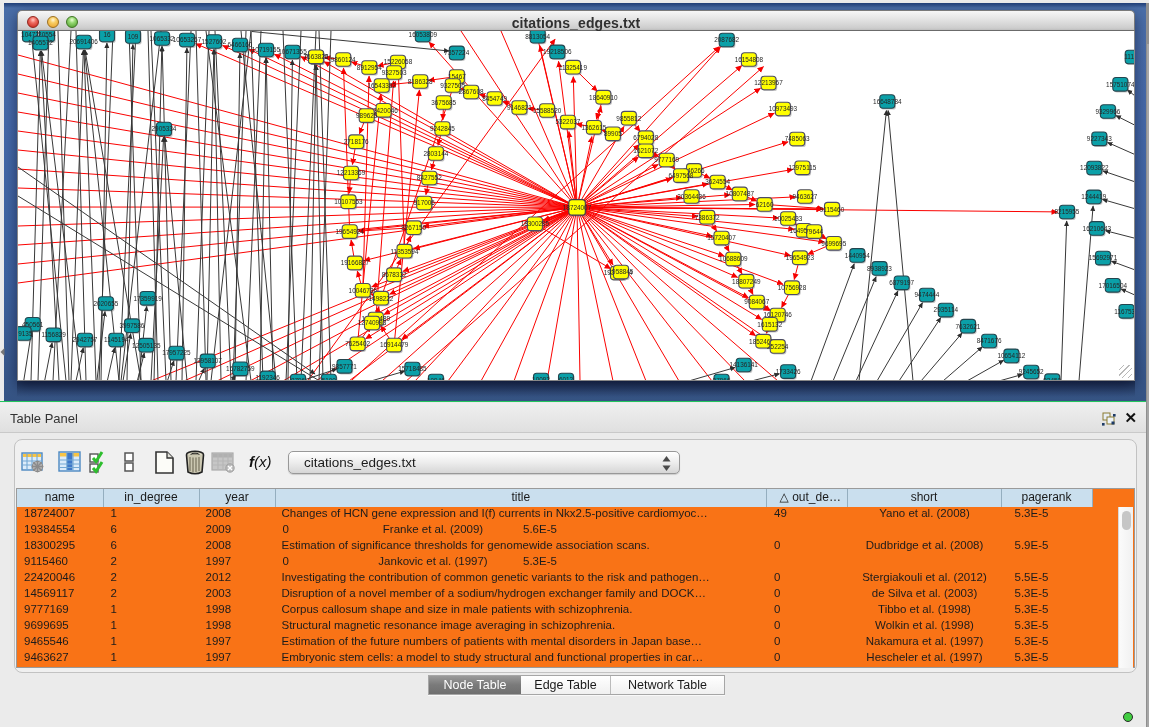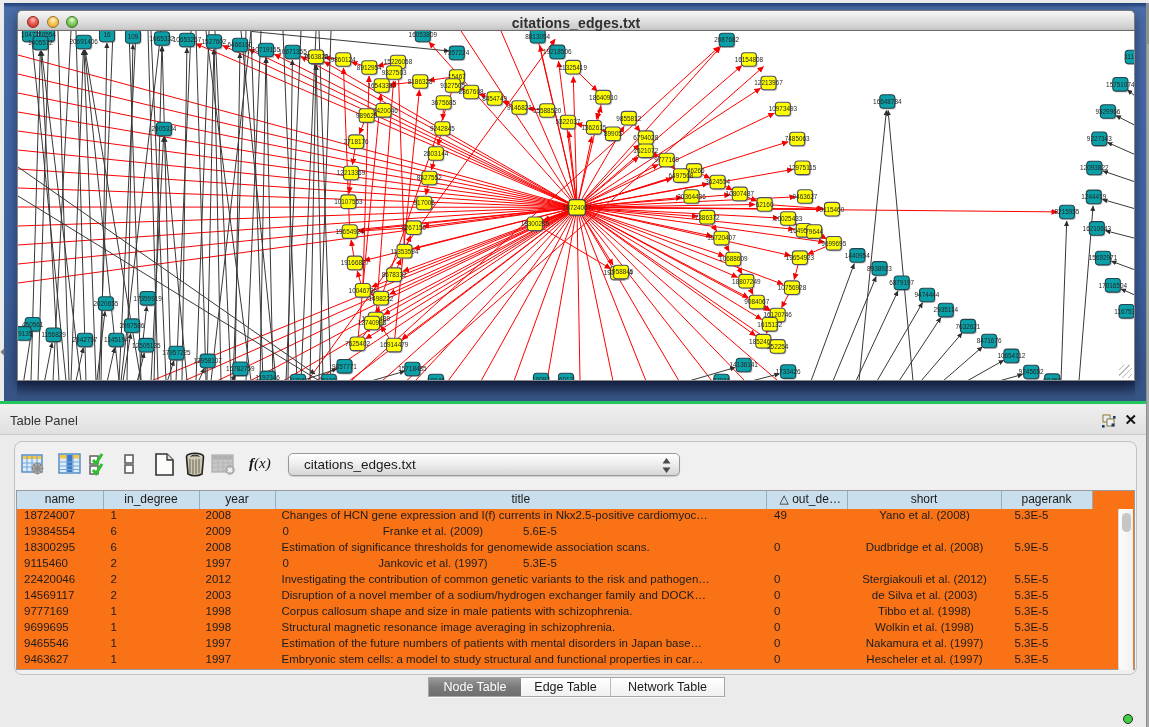--- a/index.html
+++ b/index.html
@@ -16,21 +16,21 @@
 #title { position:absolute; left:0; right:0; top:4px; text-align:center; font-size:14px; font-weight:bold; color:#303030; letter-spacing:0.1px;}
 .tl { position:absolute; top:5px; width:12px; height:12px; border-radius:50%; }
 #tl1 { left:9px; background:radial-gradient(circle at 50% 30%, #ffb3ac 8%, #ee6d62 35%, #d43b30 75%, #ad2b22); border:0.5px solid #92251d;}
 #tl2 { left:28.5px; background:radial-gradient(circle at 50% 30%, #ffeebe 8%, #f8ce64 35%, #efb03e 75%, #c28a27); border:0.5px solid #9c7020;}
 #tl3 { left:48px; background:radial-gradient(circle at 50% 30%, #d8f6c0 8%, #95d872 35%, #67b144 75%, #4c8c2e); border:0.5px solid #3e7423;}
 #canvas { position:absolute; left:0; top:21px; width:1118px; height:350px; background:#fff;
   border-left:1px solid #888; border-right:1px solid #888; border-bottom:1px solid #888; overflow:hidden; }
 #grip { position:absolute; right:2px; bottom:2px; width:13px; height:13px;
   background:repeating-linear-gradient(135deg, transparent 0 3px, #b9b9b9 3px 4px); }
 
-#panel { position:absolute; left:0px; top:401px; width:1149px; height:326px; background:#ebebeb; border-top:3px solid #22c55e; }
+#panel { position:absolute; left:0px; top:401px; width:1149px; height:326px; background:#ebebeb; border-top:1px solid #22c55e; }
 #phead { position:absolute; left:0; top:1px; width:1149px; height:30px;
    background:linear-gradient(#efefef,#e0e0e0); border-bottom:1px solid #c9c9c9; }
 #phead .t { position:absolute; left:10px; top:8px; font-size:13px; color:#333; }
 #pclose { position:absolute; right:12px; top:6px; font-size:15px; font-weight:bold; color:#111; }
 #pdock { position:absolute; right:33px; top:9px; width:14px; height:14px; }
 #container { position:absolute; left:14px; top:37px; width:1123px; height:234px; background:#f0f0f0;
    border:1px solid #c2c2c2; border-radius:8px; }
 .ticon { position:absolute; top:48px; }
 #combo { position:absolute; left:288px; top:49px; width:392px; height:23px; border-radius:5px;
    background:linear-gradient(#ffffff,#ededed 50%,#d6d6d6); border:1px solid #989898; box-shadow:0 1px 1px rgba(0,0,0,0.15);}
@@ -814,21 +814,21 @@
       <path d="M3.5 5 L5 22 Q12 25.5 19 22 L20.5 5" fill="#ccc8b2" stroke="#222" stroke-width="1.6"></path>
       <path d="M7 7 V21 M10 7.5 V22 M13 7.5 V22 M16 7 V21" stroke="#77735f" stroke-width="1.2"></path>
     </svg>
     <svg class="ticon" style="left:211px" width="25" height="24" viewBox="0 0 25 24">
       <rect x="1" y="3" width="21" height="17" fill="#c6c6c6" stroke="#ababab" stroke-width="1.2"></rect>
       <rect x="2" y="4" width="19" height="3.5" fill="#b0b0b0"></rect>
       <path d="M2 11 H21 M2 15 H21 M7 4 V20 M12 4 V20 M17 4 V20" stroke="#b6b6b6" stroke-width="1.1"></path>
       <circle cx="19" cy="18" r="4.2" fill="#bbb" stroke="#a0a0a0"></circle>
       <path d="M17 16 l4 4 M21 16 l-4 4" stroke="#fff" stroke-width="1.4"></path>
     </svg>
-    <div class="ticon" style="left:249px; top:51px; font-size:15px; color:#111; font-family:Liberation Serif, serif;"><i><b>f</b>(x)</i></div>
+    <div class="ticon" style="left:249px; top:51px; font-size:15px; color:#111; font-family:Liberation Sans, sans-serif;"><i><b>f</b>(x)</i></div>
     <div id="combo">
         <div class="ct">citations_edges.txt</div>
         <svg style="position:absolute;right:8px;top:4px" width="9" height="15" viewBox="0 0 9 15">
           <path d="M4.5 0 L8.5 5.5 H0.5 z" fill="#4a4a4a"></path>
           <path d="M4.5 15 L8.5 9.5 H0.5 z" fill="#4a4a4a"></path>
         </svg>
       </div>
     <div id="table">
       <div id="thead">
         <div style="width:86.5px">name</div>

